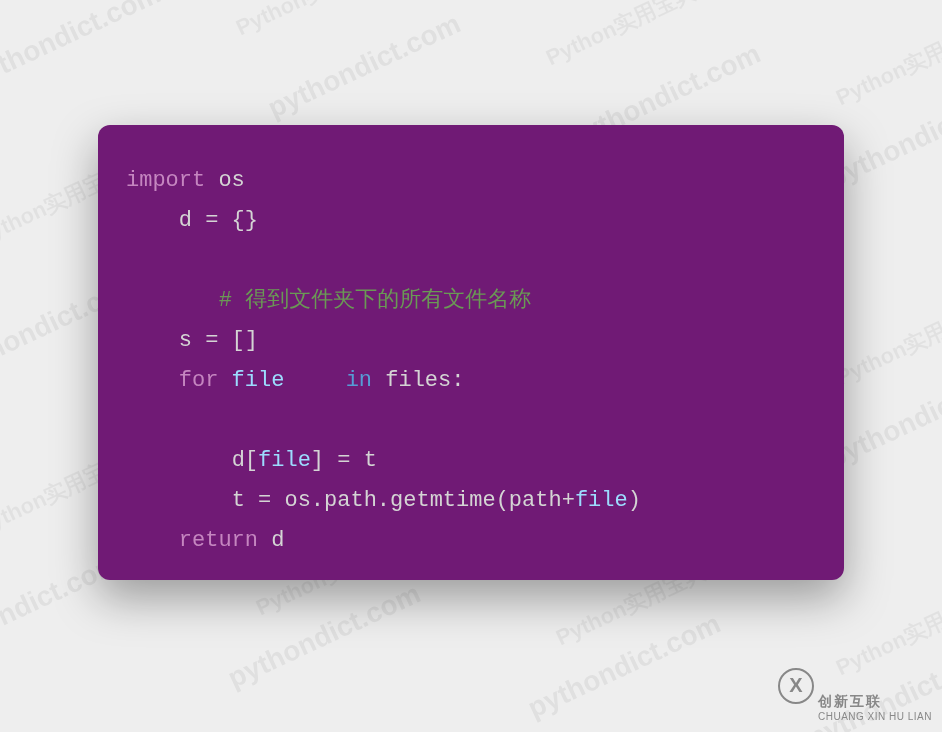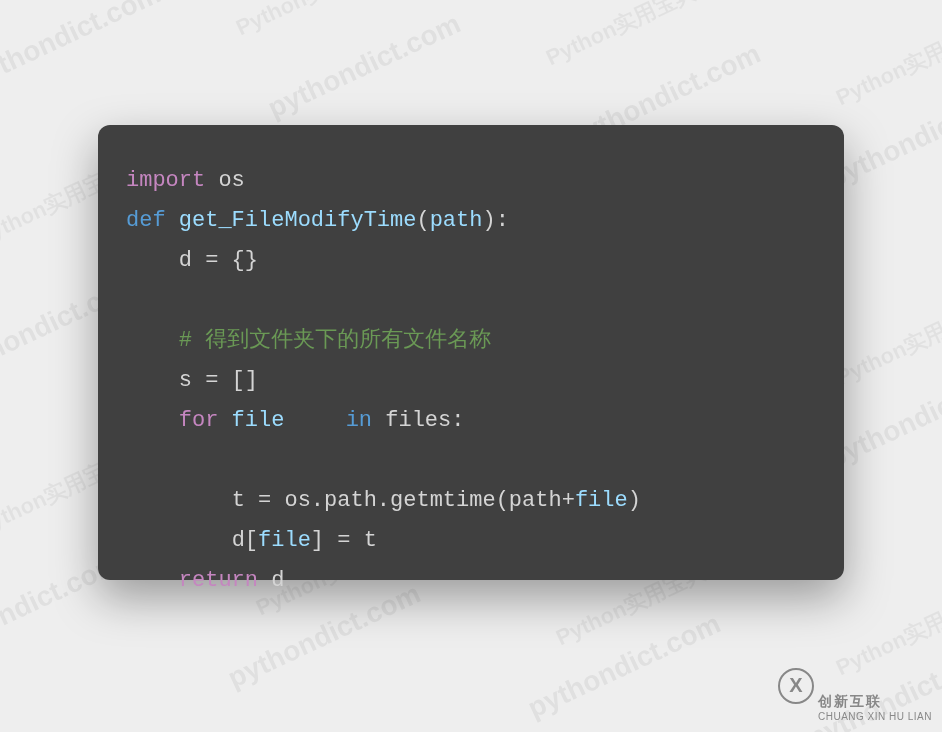--- a/index.html
+++ b/index.html
@@ -38,21 +38,21 @@
   pointer-events: none;
   white-space: nowrap;
 }
 
 .code-block {
   position: absolute;
   left: 98px;
   top: 125px;
   width: 746px;
   height: 455px;
-  background: #404040;
+  background: #701a75;
   border-radius: 12px;
   box-shadow: 0 18px 45px rgba(0,0,0,0.35);
   padding: 36px 28px;
 }
 
 .code-line {
   font-size: 22px;
   line-height: 40px;
   white-space: pre;
   color: #d4d4d4;
@@ -61,21 +61,21 @@
 .kw-import { color: #c586c0; }
 .kw-def { color: #569cd6; }
 .kw-for { color: #c586c0; }
 .kw-in { color: #569cd6; margin-left: 48px; }
 .kw-return { color: #c586c0; text-align: center; }
 .fn-name { color: #9cdcfe; }
 .param { color: #9cdcfe; }
 .var { color: #9cdcfe; }
 .mod { color: #d4d4d4; }
 .punct { color: #d4d4d4; }
-.comment { color: #6a9955; }
+.comment { color: #6a9955; margin-left: 40px; }
 
 .logo-area {
   position: absolute;
   right: 10px;
   bottom: 10px;
   display: flex;
   align-items: center;
   gap: 4px;
 }
 
@@ -138,29 +138,28 @@
 <div class="watermark-cn" style="left:-30px;top:480px;">Python实用宝典</div>
 <div class="watermark" style="left:220px;top:620px;">pythondict.com</div>
 <div class="watermark-cn" style="left:250px;top:560px;">Python实用宝典</div>
 <div class="watermark" style="left:520px;top:650px;">pythondict.com</div>
 <div class="watermark-cn" style="left:550px;top:590px;">Python实用宝典</div>
 <div class="watermark" style="left:800px;top:680px;">pythondict.com</div>
 <div class="watermark-cn" style="left:830px;top:620px;">Python实用宝典</div>
 
 <div class="code-block">
   <div class="code-line"><span class="kw-import">import</span><span class="mod"> os</span></div>
-  <div class="code-line"><span class="kw-def">def</span><span class="fn-name"> get_FileModifyTime</span><span class="punct">(</span><span class="param">path</span><span class="punct">):</span></div>
   <div class="code-line"><span>    </span><span>d = {}</span></div>
   <div class="code-line"><span>    </span></div>
   <div class="code-line"><span>    </span><span class="comment"># 得到文件夹下的所有文件名称</span></div>
   <div class="code-line"><span>    </span><span>s = []</span></div>
   <div class="code-line"><span>    </span><span class="kw-for">for</span><span class="var"> file </span><span class="kw-in">in</span><span> files:</span></div>
   <div class="code-line"><span>        </span></div>
+  <div class="code-line"><span>        </span><span>d[</span><span class="var">file</span><span>] = t</span></div>
   <div class="code-line"><span>        </span><span>t = os.path.getmtime(path+</span><span class="var">file</span><span>)</span></div>
-  <div class="code-line"><span>        </span><span>d[</span><span class="var">file</span><span>] = t</span></div>
   <div class="code-line"><span>    </span><span class="kw-return">return</span><span> d</span></div>
 </div>
 
 <div class="logo-area">
   <div class="logo-circle">
     <span class="logo-x">X</span>
   </div>
   <div class="logo-text">
     <div class="cn">创新互联</div>
     <div class="en">CHUANG XIN HU LIAN</div>

